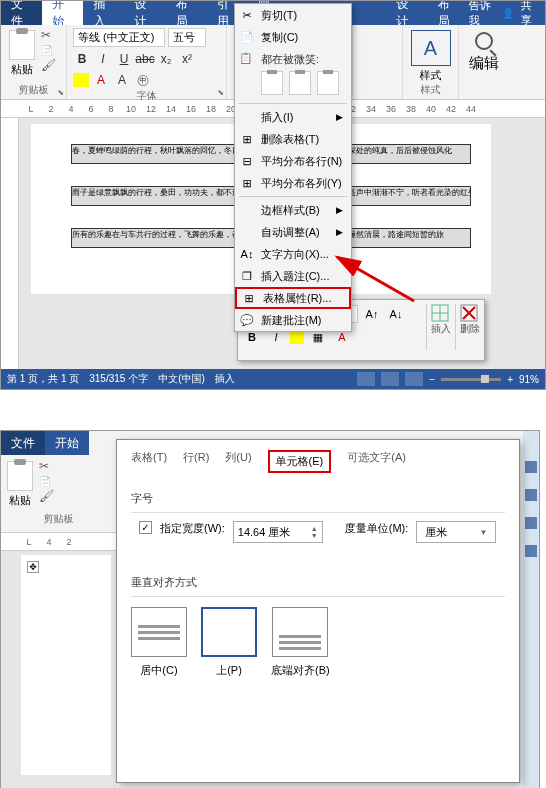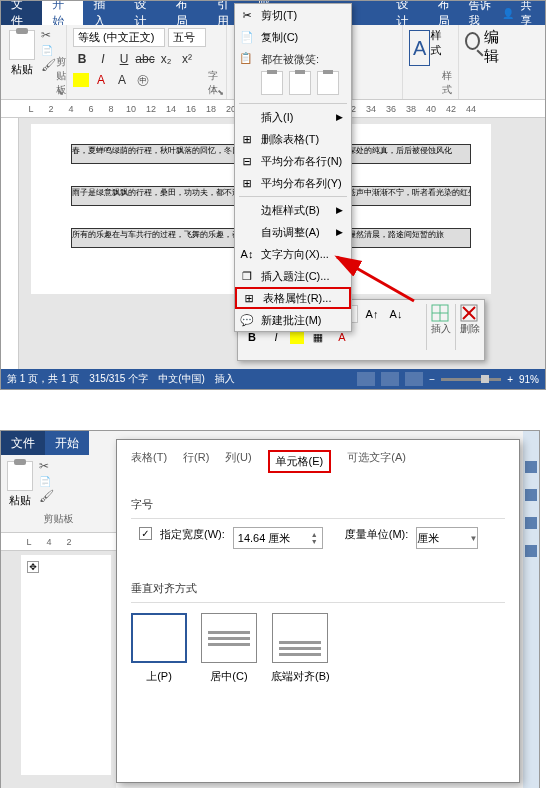--- a/index.html
+++ b/index.html
@@ -8,21 +8,21 @@
 
 .word-app { width: 546px; height: 390px; position: relative; background: #f3f3f3; border: 1px solid #999; overflow: hidden; }
 .titlebar { height: 24px; background: #2b579a; display: flex; align-items: stretch; color: #fff; }
 .menu-tab { padding: 8px 10px; display: flex; align-items: center; font-size: 12px; cursor: pointer; }
 .menu-tab.file { background: #1e3f72; }
 .menu-tab.active { background: #fff; color: #2b579a; }
 .titlebar .right { margin-left: auto; display: flex; gap: 6px; align-items: center; padding-right: 6px; font-size: 11px; }
 .share-icon::before { content: "👤"; font-size: 10px; }
 
 .ribbon { height: 75px; background: #f3f3f3; border-bottom: 1px solid #ccc; display: flex; position: relative; }
-.rgroup { border-right: 1px solid #ddd; padding: 3px 6px 0; display: flex; flex-direction: row; position: relative; }
+.rgroup { border-right: 1px solid #ddd; padding: 3px 6px 0; display: flex; flex-direction: column; position: relative; }
 .rgroup .label { font-size: 10px; color: #666; text-align: center; margin-top: auto; padding-bottom: 2px; }
 .rgroup .corner { position: absolute; bottom: 2px; right: 2px; font-size: 8px; color: #777; }
 .clipboard-big { display: flex; gap: 4px; }
 .clip-icon { width: 26px; height: 30px; background: #fff; border: 1px solid #ccc; position: relative; margin: 2px; }
 .clip-icon::before { content: ""; position: absolute; top: -3px; left: 6px; width: 12px; height: 6px; background: #999; border-radius: 2px; }
 .side-btns { display: flex; flex-direction: column; gap: 1px; font-size: 12px; color: #555; }
 .scissors::before { content: "✂"; }
 .copy-i::before { content: "📄"; font-size: 10px; }
 
 .font-controls { display: flex; flex-direction: column; gap: 3px; }
@@ -83,32 +83,32 @@
 
 .gap { height: 40px; }
 .word-app2 { width: 540px; height: 360px; border: 1px solid #999; position: relative; background: #f3f3f3; overflow: hidden; }
 .tb2 { height: 24px; display: flex; }
 .tb2 .menu-tab { background: #2b579a; color: #fff; }
 .dlg { position: absolute; left: 115px; top: 8px; width: 404px; height: 344px; background: #fff; border: 1px solid #888; box-shadow: 3px 3px 8px rgba(0,0,0,0.3); z-index: 100; padding: 10px 14px; }
 .dlg-title { display: flex; align-items: center; font-size: 12px; margin-bottom: 12px; }
 .dlg-title .t { flex: 1; }
 .dlg-close { cursor: pointer; font-size: 16px; color: #666; }
 .dlg-help { margin-right: 14px; color: #666; }
-.dlg-tabs { display: flex; gap: 16px; font-size: 11px; margin-bottom: 24px; }
+.dlg-tabs { display: flex; gap: 16px; font-size: 11px; margin-bottom: 18px; }
 .dlg-tab { cursor: pointer; color: #555; }
 .dlg-tab.active { color: #000; }
 .dlg-tab.boxed { border: 2px solid #d00; padding: 2px 6px; }
 .sec-label { font-size: 11px; margin: 8px 0 6px; color: #333; }
 .hr { height: 1px; background: #ddd; }
 .form-row { display: flex; align-items: flex-start; gap: 8px; font-size: 11px; margin: 8px 8px; }
 .chk { width: 13px; height: 13px; border: 1px solid #888; display: inline-flex; align-items: center; justify-content: center; font-size: 10px; }
 .chk.checked::before { content: "✓"; }
 .num-input { width: 90px; height: 22px; border: 1px solid #aaa; display: flex; align-items: center; padding: 0 4px; justify-content: space-between; }
 .spin { display: flex; flex-direction: column; font-size: 7px; line-height: 7px; color: #666; }
-.sel { width: 62px; height: 22px; border: 1px solid #aaa; display: flex; align-items: center; padding: 0 0; justify-content: space-between; }
+.sel { width: 80px; height: 22px; border: 1px solid #aaa; display: flex; align-items: center; padding: 0 8px; justify-content: space-between; }
 .sel .car { font-size: 8px; color: #666; }
 .align-boxes { display: flex; gap: 14px; margin-top: 10px; }
 .abox { display: flex; flex-direction: column; align-items: center; gap: 6px; }
 .apic { width: 56px; height: 50px; border: 1px solid #888; padding: 6px; display: flex; flex-direction: column; gap: 3px; }
 .apic.sel { border: 2px solid #2b579a; }
 .aline { height: 3px; background: #999; }
 .apic.mid { justify-content: center; }
 .apic.bot { justify-content: flex-end; }
 .albl { font-size: 11px; }
 
@@ -440,34 +440,34 @@
       <div class="sel">
         <span>厘米</span>
         <span class="car">▼</span>
       </div>
     </div>
 
     <div class="sec-label" style="margin-top:32px">垂直对齐方式</div>
     <div class="hr"></div>
     <div class="align-boxes">
       <div class="abox">
+        <div class="apic mid">
+            <div class="aline"></div>
+            <div class="aline"></div>
+            <div class="aline"></div>
+          </div>
+        <div class="albl">居中(C)</div>
+      </div>
+      <div class="abox">
         <div class="apic sel">
             <div class="aline"></div>
             <div class="aline"></div>
             <div class="aline"></div>
           </div>
         <div class="albl under">上(P)</div>
-      </div>
-      <div class="abox">
-        <div class="apic mid">
-            <div class="aline"></div>
-            <div class="aline"></div>
-            <div class="aline"></div>
-          </div>
-        <div class="albl">居中(C)</div>
       </div>
       <div class="abox">
         <div class="apic bot">
             <div class="aline"></div>
             <div class="aline"></div>
             <div class="aline"></div>
           </div>
         <div class="albl">底端对齐(B)</div>
       </div>
     </div>

